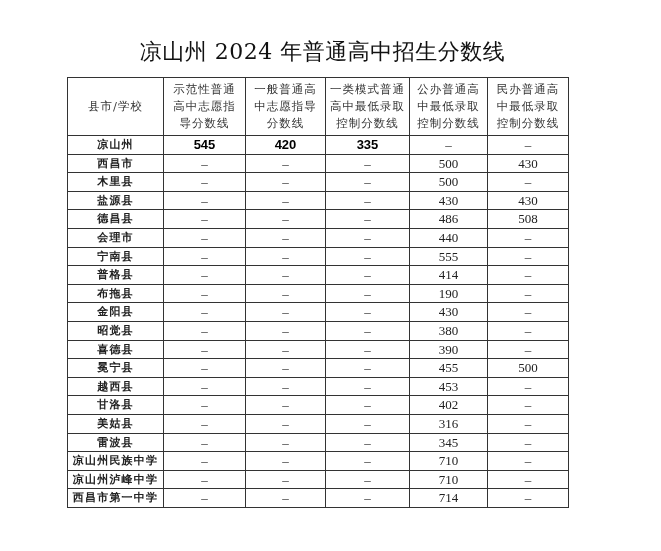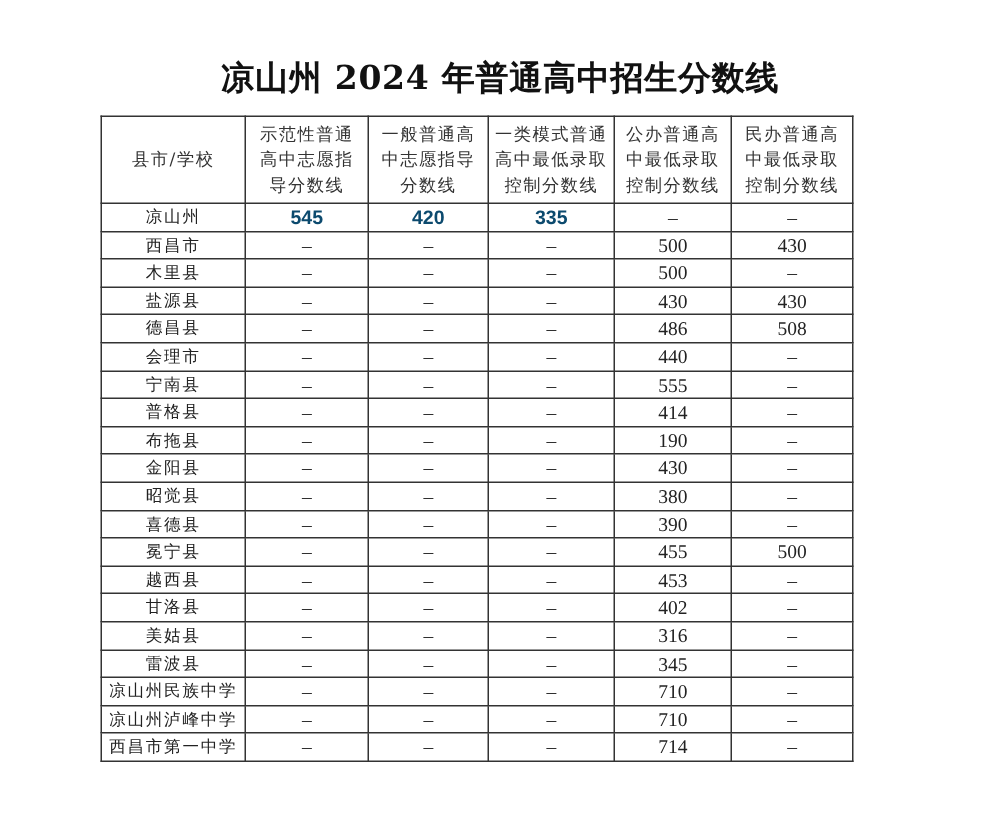--- a/index.html
+++ b/index.html
@@ -1,30 +1,30 @@
 <!DOCTYPE html>
 <html><head>
 <meta charset="utf-8">
 <style>
   html, body { margin:0; padding:0; background:#ffffff; }
   body { width:661px; height:551px; position:relative; overflow:hidden;
          font-family:"DejaVu Serif","Liberation Serif",serif; color:#1a1a1a; }
   .title { position:absolute; left:0; width:645px; top:37px; text-align:center;
-           font-size:22px; font-weight:bold; letter-spacing:0.5px; color:#111;
-           font-family:"DejaVu Serif","Liberation Serif",serif;margin-left:11px; }
+           font-size:22px; font-weight:normal; letter-spacing:0.5px; color:#111;
+           font-family:"DejaVu Serif","Liberation Serif",serif; }
   table { position:absolute; left:67px; top:77px; border-collapse:collapse;
           table-layout:fixed; width:501px; }
   td, th { border:1.3px solid #333; text-align:center; padding:0; overflow:hidden;
            white-space:nowrap; }
   th { font-weight:normal; font-size:11.5px; line-height:17px; height:57px;
        color:#333; white-space:normal; padding:0 4px; letter-spacing:1px;margin-top:32px; }
   td { height:17.6px; font-size:11.5px; line-height:17.6px; color:#222; }
-  td.name { letter-spacing:1.2px; font-size:11px; }
+  td.name { letter-spacing:1.2px; font-size:11px;font-weight:bold; }
   td.num { font-family:"Liberation Serif","DejaVu Serif",serif; font-size:13px; }
-  td.bold { font-family:"Liberation Sans","DejaVu Sans",sans-serif; font-size:13px; font-weight:bold; color:#0c4a6e; }
+  td.bold { font-family:"Liberation Sans","DejaVu Sans",sans-serif; font-size:13px; font-weight:bold; color:#000000; }
   col.c0 { width:96px; } col.c1 { width:82px; } col.c2 { width:80px; }
   col.c3 { width:84px; } col.c4 { width:78px; } col.c5 { width:81px; }
 </style>
 </head>
 <body>
 
 <div class="title">凉山州 2024 年普通高中招生分数线</div>
 
 <table>
   <colgroup>

